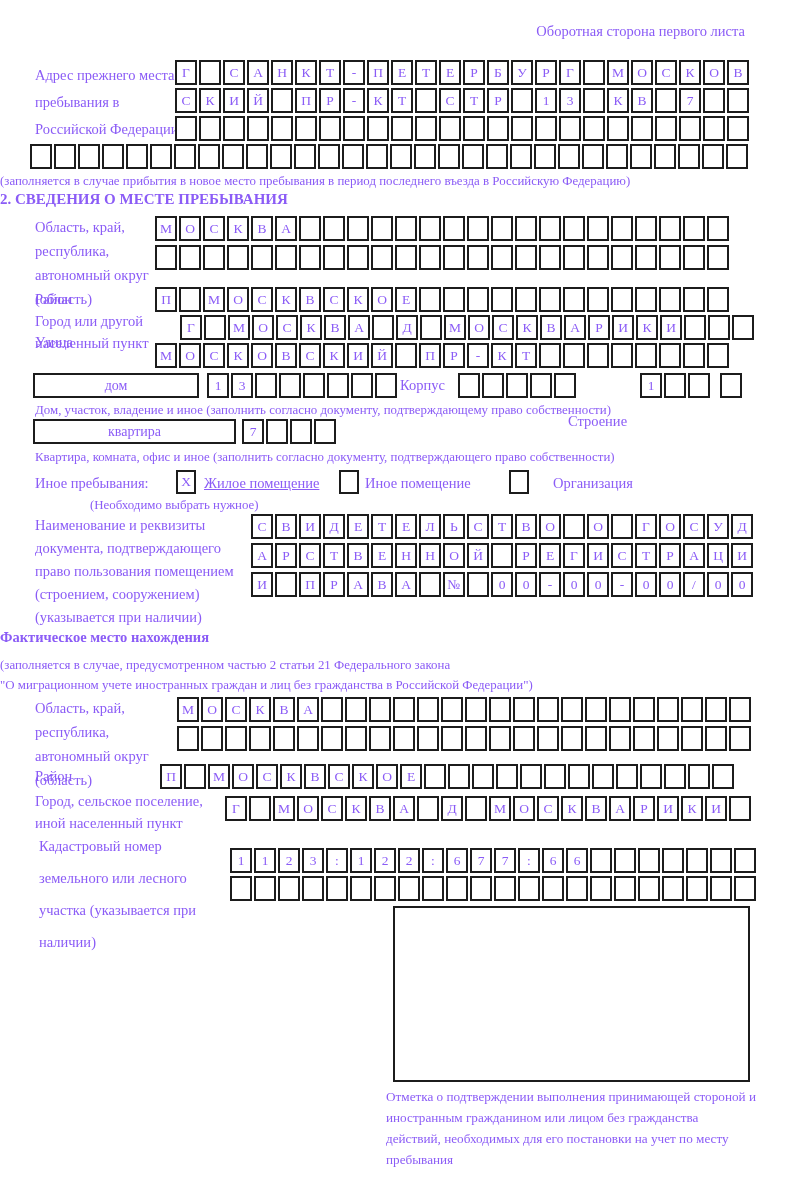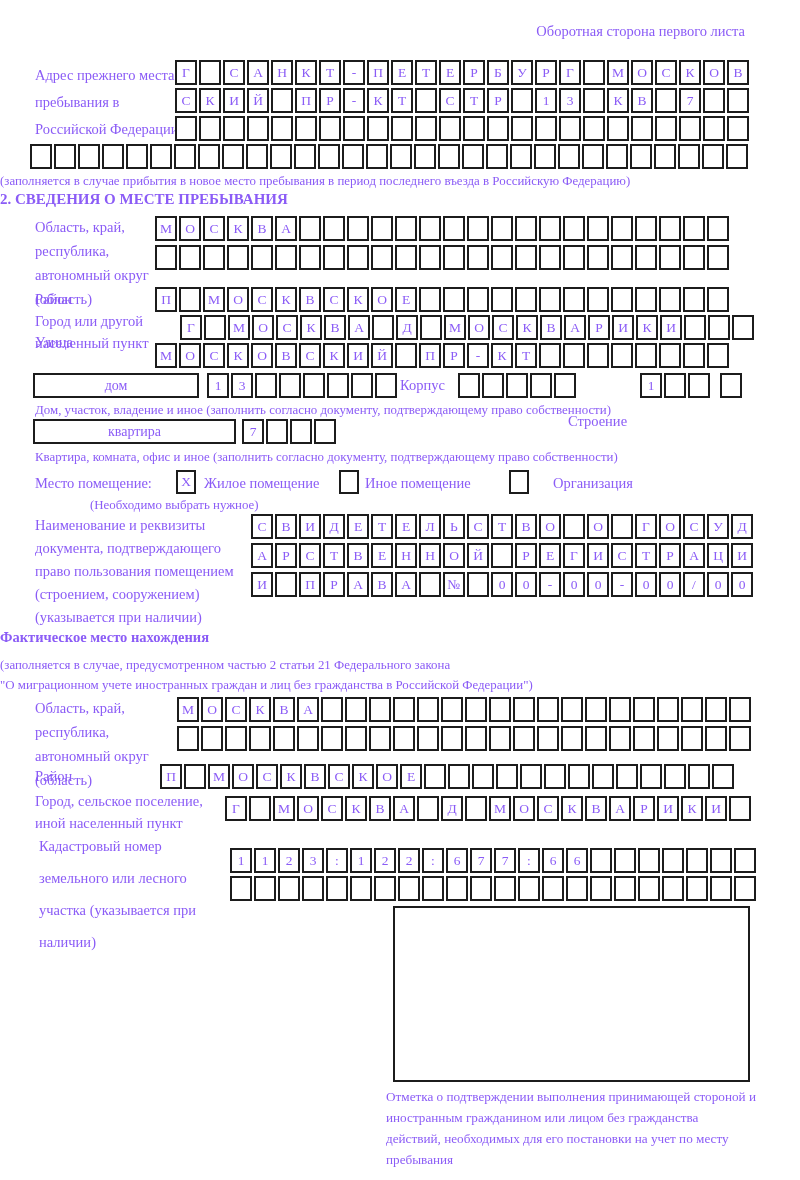--- a/index.html
+++ b/index.html
@@ -313,25 +313,25 @@
 
   <div class="abs widebox" style="left:33px;top:419px;width:199px;">
     <span>квартира</span>
   </div>
   <div class="abs cellrow" style="left:242px;top:419px;">
       <span class="cell">7</span>
       <span class="cell"></span>
       <span class="cell"></span>
       <span class="cell"></span>
     </div>
-  <div class="abs sm" style="left:35px;top:449px;width:760px;">Квартира, комната, офис и иное (заполнить согласно документу, подтверждающему право собственности)</div>
-
-  <div class="abs lbl" style="left:35px;top:472px;">Место помещение:</div>
+  <div class="abs sm" style="left:35px;top:449px;width:760px;">Квартира, комната, офис и иное (заполнить согласно документу, подтверждающего право собственности)</div>
+
+  <div class="abs lbl" style="left:35px;top:472px;">Иное пребывания:</div>
   <span class="checkbox" style="left:176px;top:470px;">X</span>
-  <div class="abs lbl" style="left:204px;top:472px;">Жилое помещение</div>
+  <div class="abs lbl" style="left:204px;top:472px;text-decoration:underline;">Жилое помещение</div>
   <span class="checkbox" style="left:339px;top:470px;"></span>
   <div class="abs lbl" style="left:365px;top:472px;">Иное помещение</div>
   <span class="checkbox" style="left:509px;top:470px;"></span>
   <div class="abs lbl" style="left:553px;top:472px;">Организация</div>
   <div class="abs sm ctr" style="left:90px;top:497px;width:500px;">(Необходимо выбрать нужное)</div>
 
   <div class="abs lbl" style="left:35px;top:514px;width:212px;line-height:23px;">Наименование и реквизиты документа, подтверждающего право пользования помещением (строением, сооружением) (указывается при наличии)</div>
   <div class="abs cellrow" style="left:251px;top:514px;">
       <span class="cell">С</span>
       <span class="cell">В</span>

